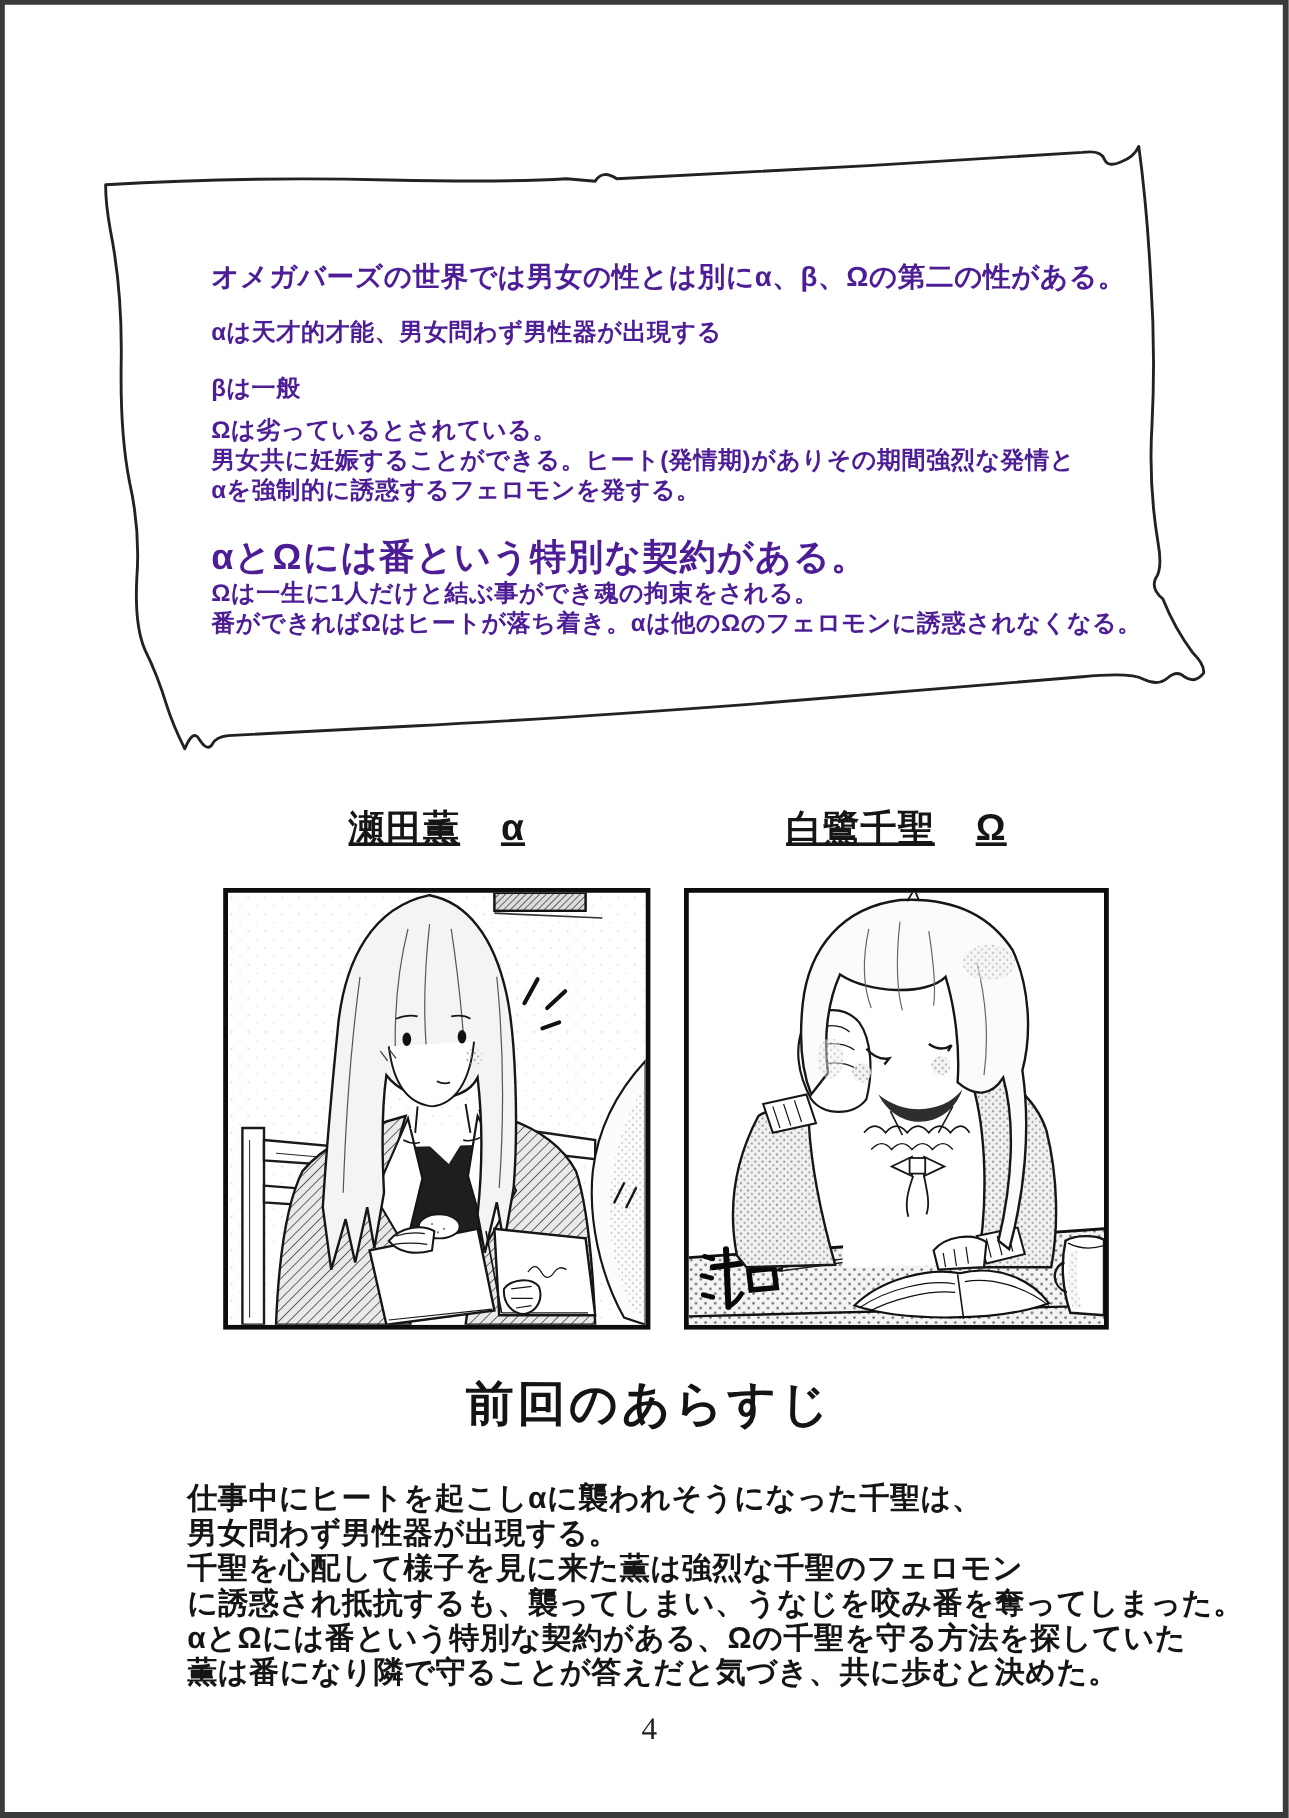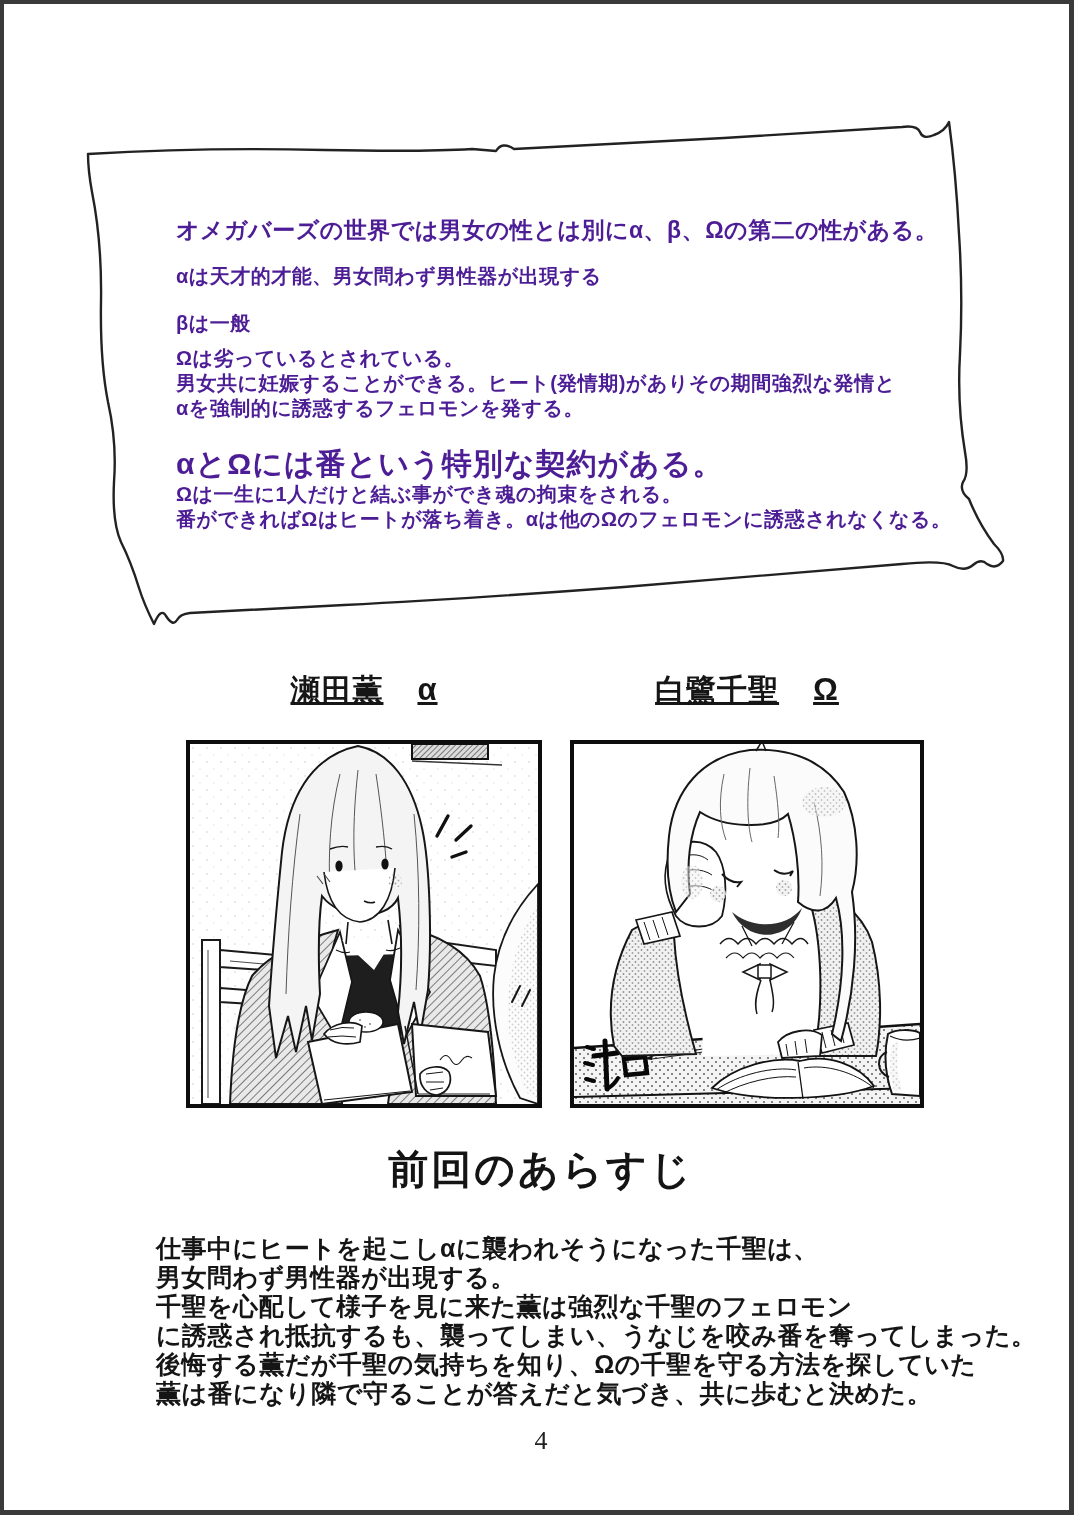--- a/index.html
+++ b/index.html
@@ -322,17 +322,17 @@
         <path d="M318,300 C315,318 316,334 320,346 L328,347 C323,332 322,314 325,298 Z" fill="url(#stipB)" opacity="0.5"></path>
       </g>
     </svg>
   </div>
 
   <div class="recap-heading">前回のあらすじ</div>
   <div class="recap-line abs" style="top:1228px">仕事中にヒートを起こしαに襲われそうになった千聖は、</div>
   <div class="recap-line abs" style="top:1257px">男女問わず男性器が出現する。</div>
   <div class="recap-line abs" style="top:1286px">千聖を心配して様子を見に来た薫は強烈な千聖のフェロモン</div>
   <div class="recap-line abs" style="top:1315px">に誘惑され抵抗するも、襲ってしまい、うなじを咬み番を奪ってしまった。</div>
-  <div class="recap-line abs" style="top:1344px">後悔する薫だが千聖の気持ちを知り、Ωの千聖を守る方法を探していた</div>
+  <div class="recap-line abs" style="top:1344px">αとΩには番という特別な契約がある、Ωの千聖を守る方法を探していた</div>
   <div class="recap-line abs" style="top:1373px">薫は番になり隣で守ることが答えだと気づき、共に歩むと決めた。</div>
 
   <div class="page-number">4</div>
 </div>
 
 </body></html>

